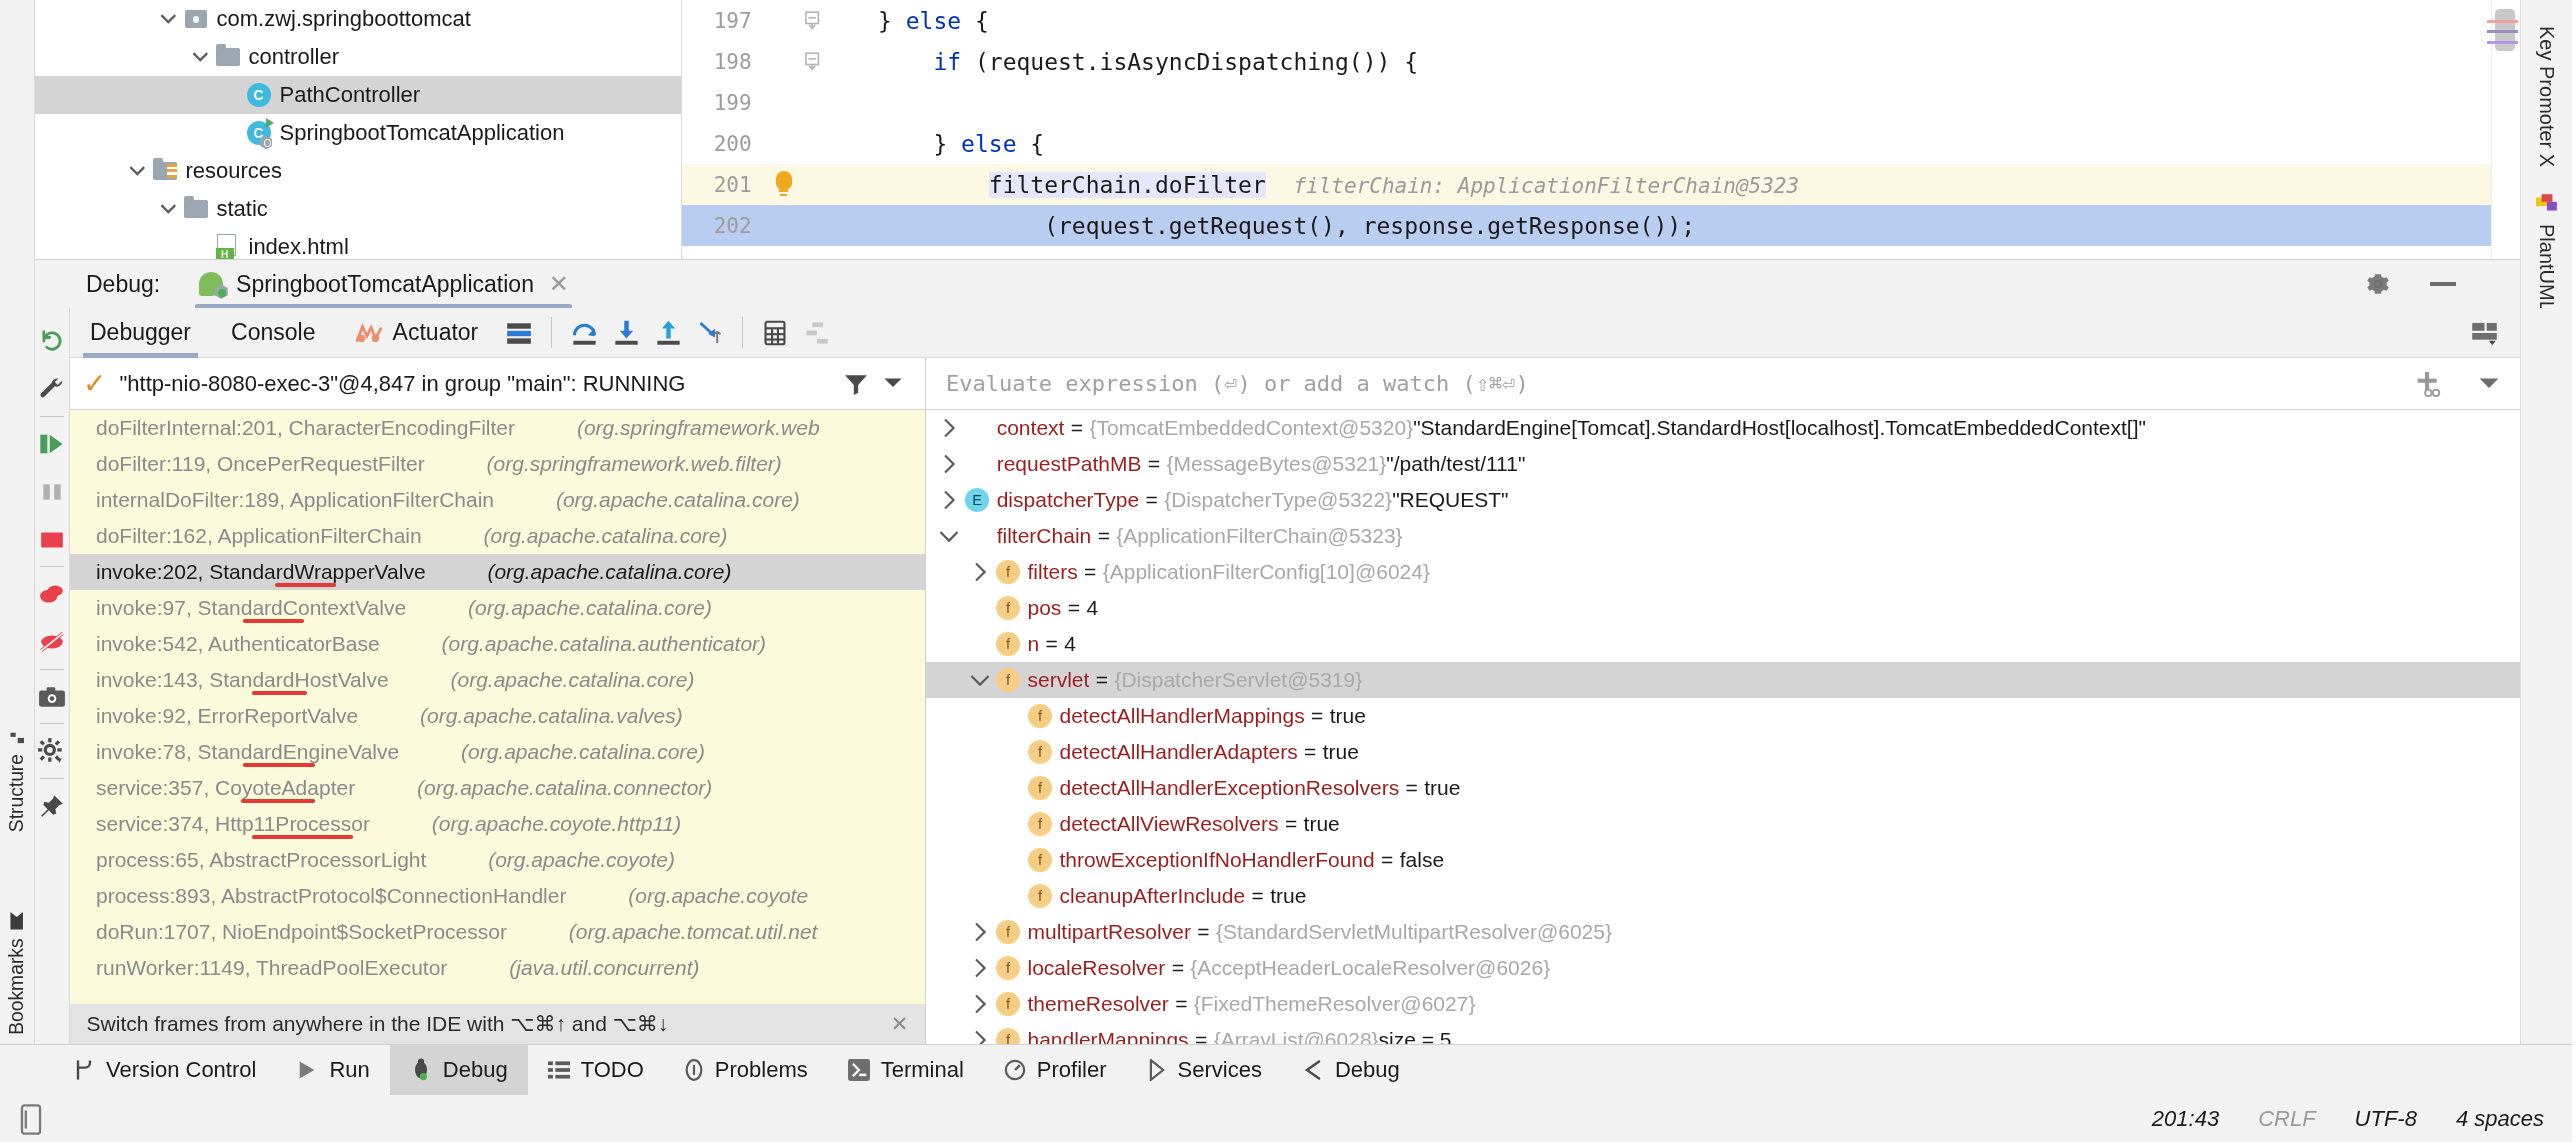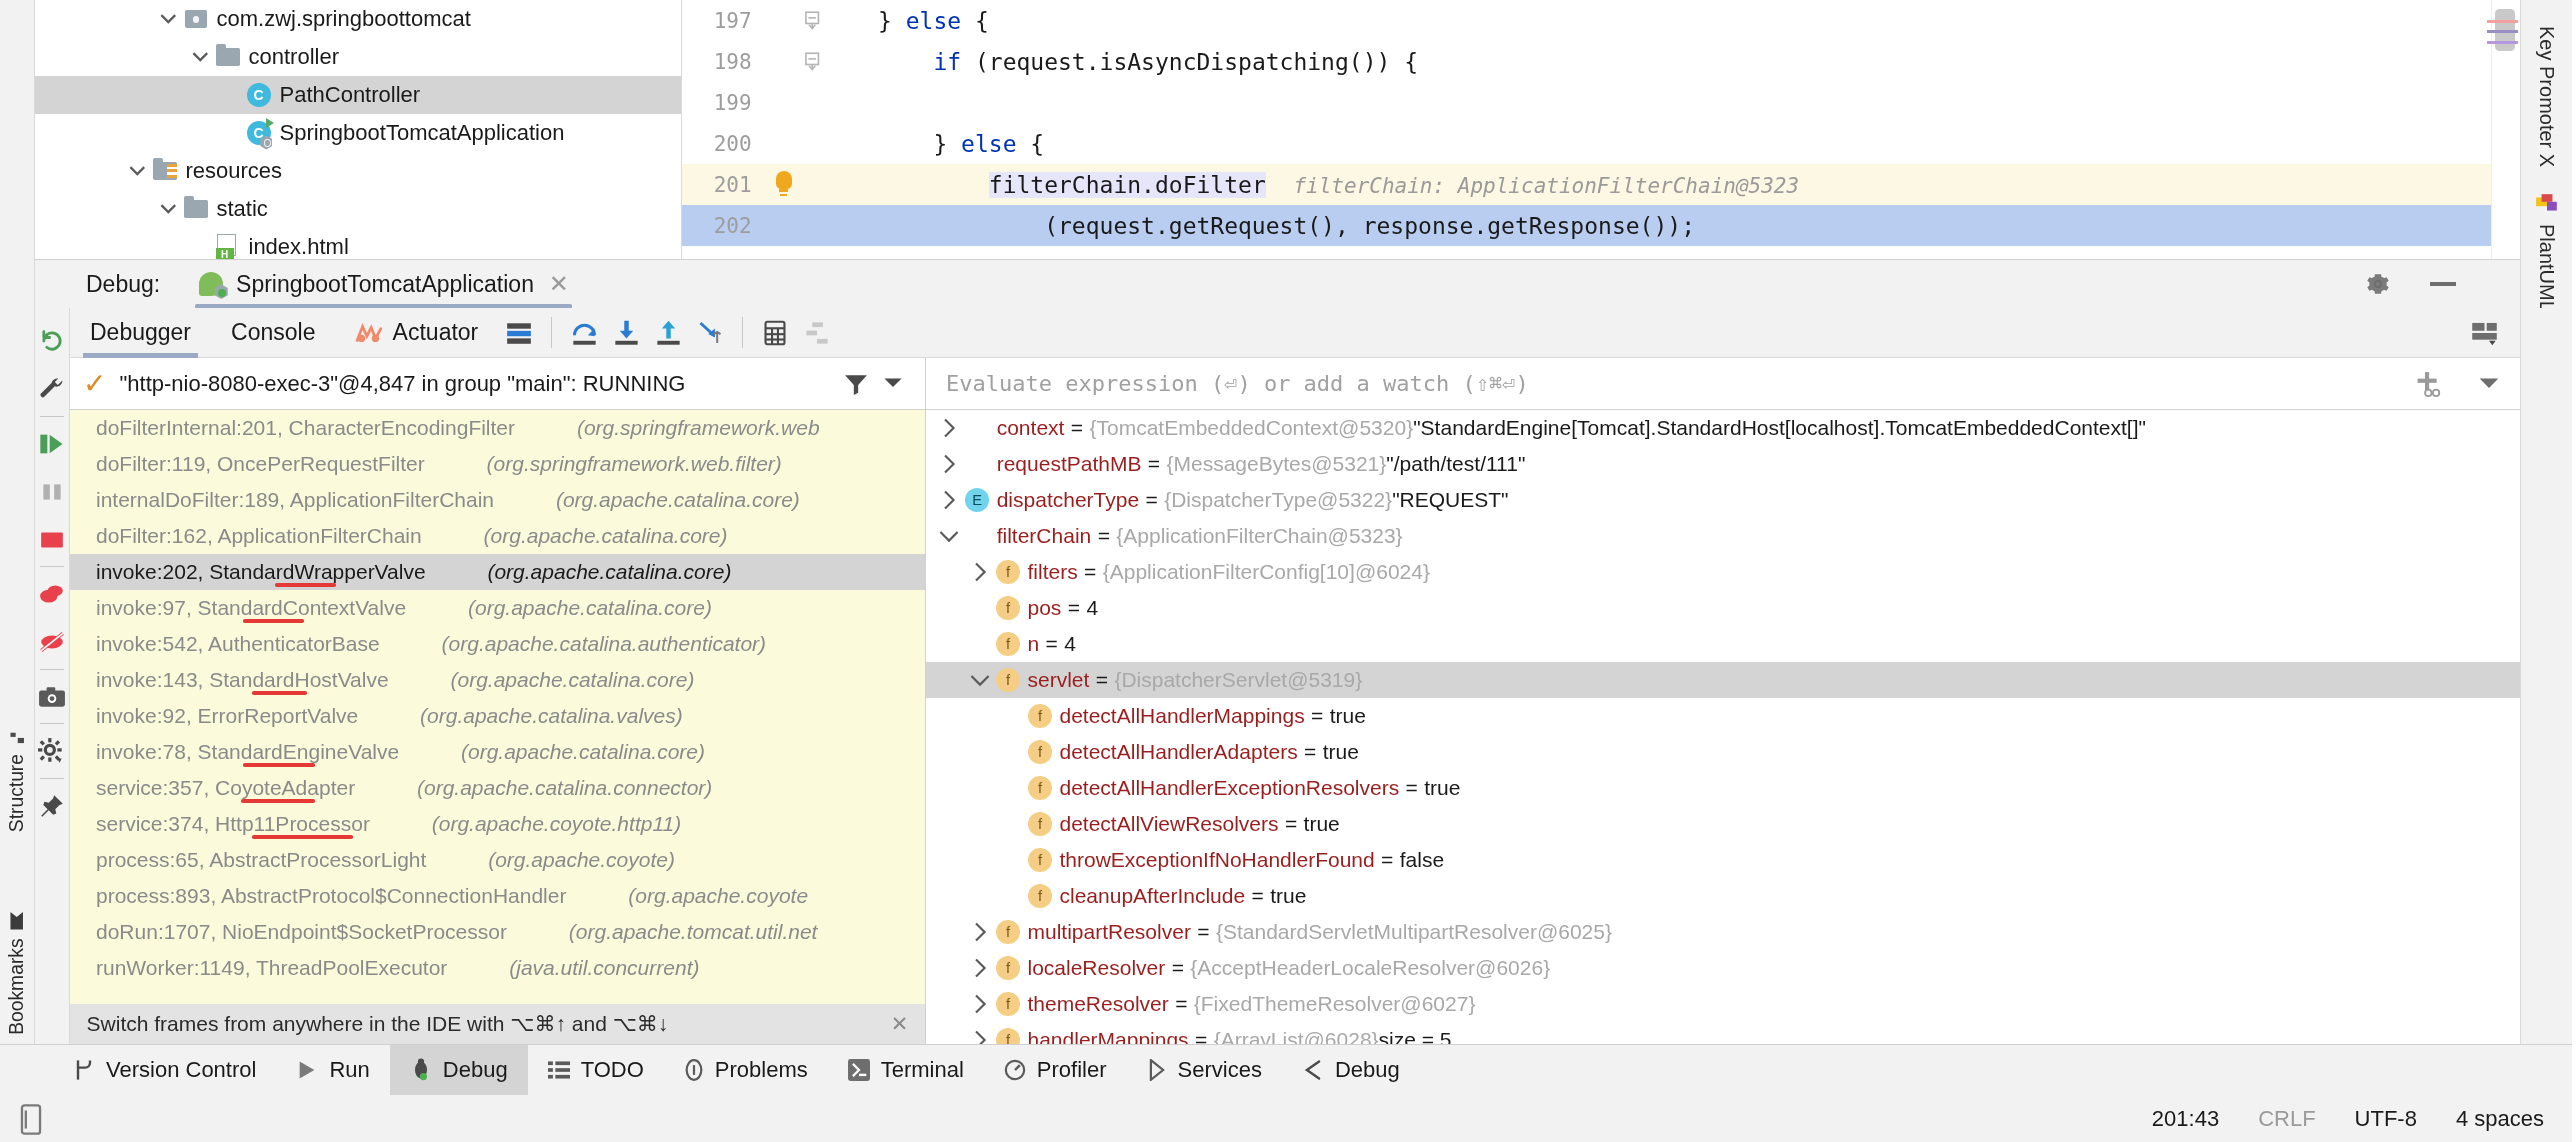--- a/index.html
+++ b/index.html
@@ -126,21 +126,21 @@
   .vname { color:#9b1e1e; }
   .veq { color:#1a1a1a; margin:0 6.4px; }
   .vref { color:#a8a8a8; }
   .vstr { color:#1a1a1a; }
 
   
   .bottom-bar { height:51px; background:#f2f2f2; border-top:0.9px solid #d0d0d0; display:flex; align-items:center; padding-left:53px; gap:0;}
   .bb { display:flex; align-items:center; gap:11px; font-size:22px; color:#1a1a1a; padding:0 20px; height:51px;}
   .bb.active { background:#d4d4d4; }
   .status-bar { height:48px; background:#f2f2f2; display:flex; align-items:center; position:relative; }
-  .status-right { position:absolute; right:28px; display:flex; align-items:center; gap:39px; font-size:22px; color:#1a1a1a;}
+  .status-right { position:absolute; right:28px; display:flex; align-items:center; gap:39px; font-size:22px; color:#1a1a1a;font-style:italic;}
   .status-right .dim { color:#9a9a9a; }
   .status-left-ico { margin-left: 18.4px; }
 
   svg { display:block; }
 </style>
 </head>
 <body>
 
 <div class="app">
 

